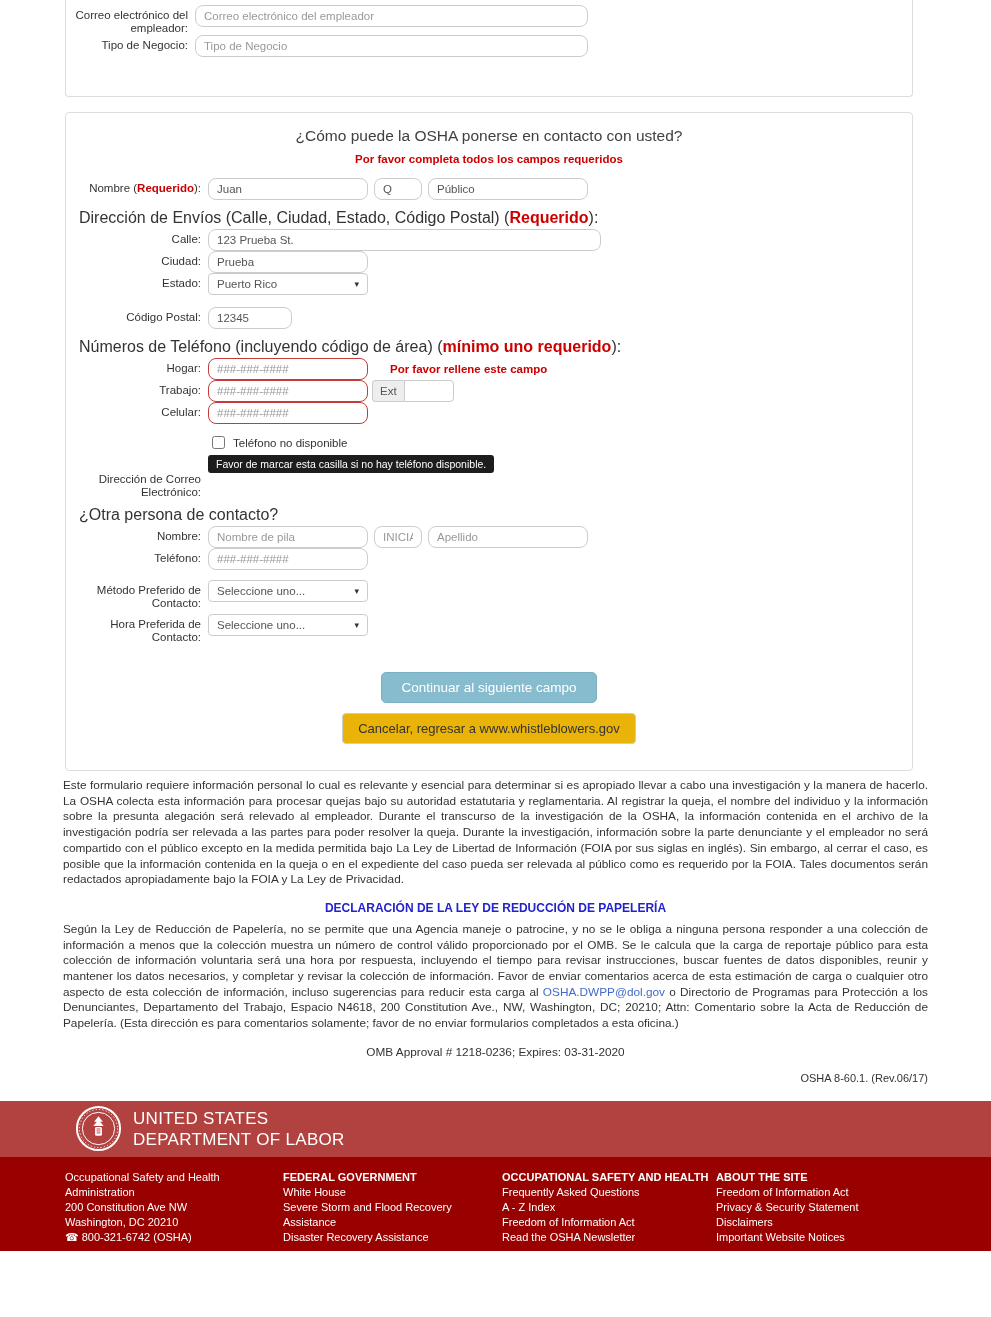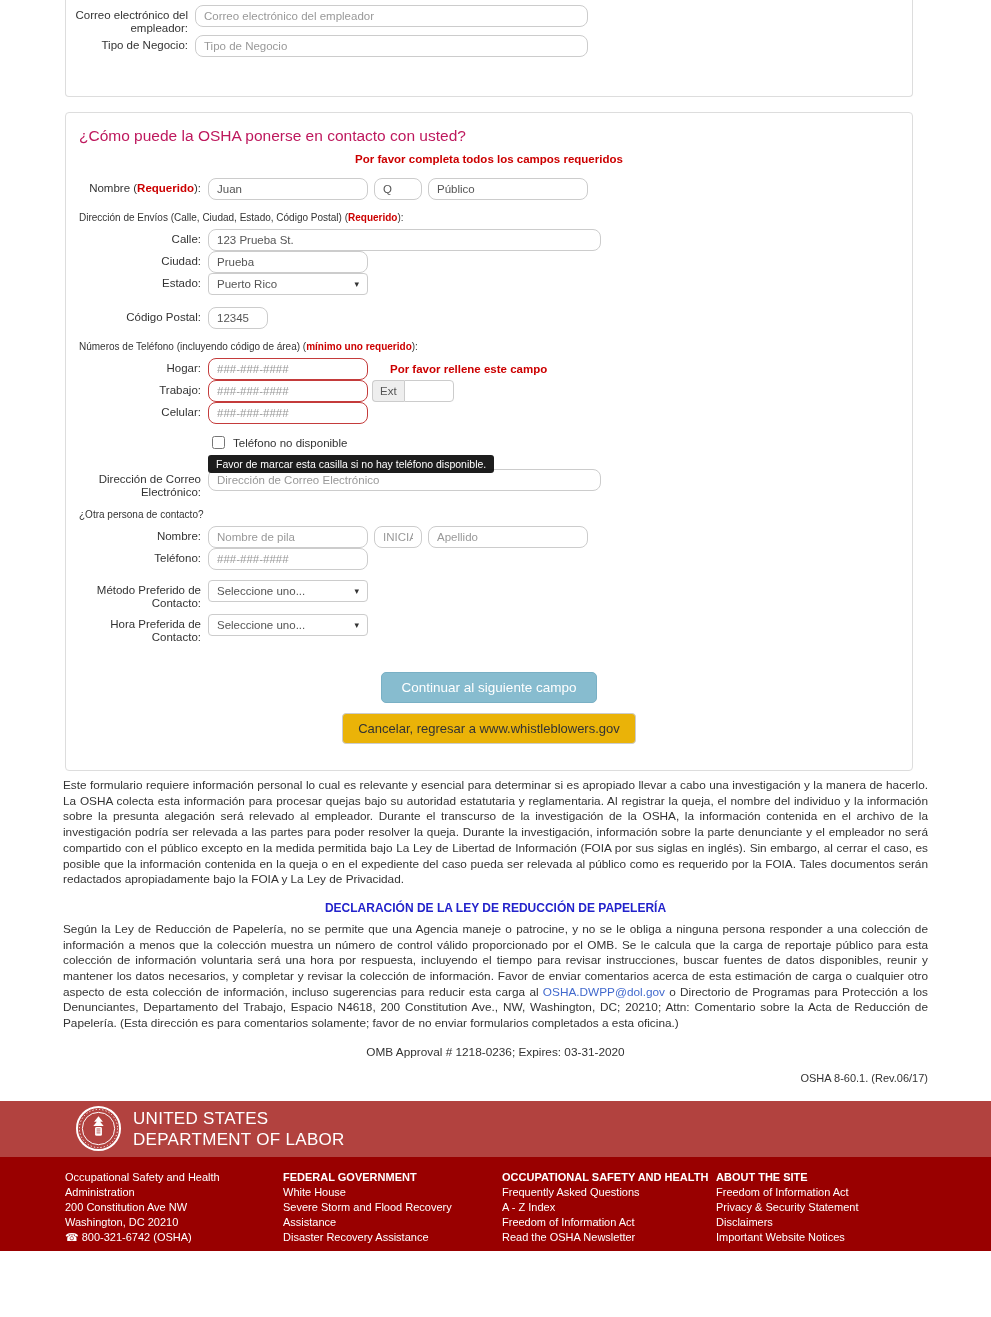--- a/index.html
+++ b/index.html
@@ -5,37 +5,37 @@
   * { box-sizing: border-box; }
   html,body { margin:0; padding:0; background:#fff; }
   body { width:991px; font-family:"Liberation Sans", sans-serif; color:#333; }
 
   .panel { margin:0 65px; width:848px; background:#fff; border:1px solid #ddd; border-radius:4px; }
   .panel-top { border-top:none; border-radius:0 0 4px 4px; height:97px; padding-top:5px; overflow:hidden; }
   .panel-main { margin-top:15px; padding:14px 13px 26px 13px; }
 
   .frow { display:flex; align-items:flex-start; margin-top:0; }
   .flabel { width:129px; flex-shrink:0; text-align:right; padding-right:7px; font-size:11.5px; color:#333; padding-top:4px; line-height:13px; }
-  .fullrow { font-size:10px; color:#333; margin-top:10px; line-height:15px; }
+  .fullrow { font-size:16px; color:#333; margin-top:10px; line-height:15px; }
   .req { color:#c00; font-weight:bold; }
 
   .inp { height:22px; border:1px solid #ccc; border-radius:8px; padding:2px 8px; font-size:11.5px; color:#555; font-family:"Liberation Sans", sans-serif; background:#fff; }
   .inp::placeholder { color:#999; opacity:1; }
   .inp-err { border-color:#c43b3b; }
-  .w-lg { width:393px; } .w-md { width:160px; } .w-xs { width:48px; } .w-zip { width:60px; } .w-ext { width:50px; border-radius:0 4px 4px 0; }
+  .w-lg { width:393px; } .w-md { width:160px; } .w-xs { width:48px; } .w-zip { width:84px; } .w-ext { width:50px; border-radius:0 4px 4px 0; }
 
   .selbox { width:160px; height:22px; border:1px solid #ccc; border-radius:4px; background:#fff; display:flex; align-items:center; justify-content:space-between; padding:0 8px; font-size:11.5px; color:#555; cursor:pointer; }
   .selbox .caret { font-size:9px; color:#333; }
 
   .gap6 { margin-left:6px; }
   .addon { height:22px; border:1px solid #ccc; border-right:none; border-radius:4px 0 0 4px; background:#eee; color:#555; font-size:11.5px; padding:4px 7px; margin-left:4px; }
 
   .err-msg { color:#c00; font-weight:bold; font-size:11.5px; line-height:22px; margin-left:22px; }
 
-  .title { font-size:15.5px; color:#be185d; }
+  .title { text-align:center; font-size:15.5px; color:#404040; }
   .subtitle { text-align:center; font-size:11.5px; font-weight:bold; color:#c00; margin-top:8px; }
 
   .chkrow { position:relative; margin-top:12px; margin-left:129px; font-size:11.5px; color:#333; height:15px; }
   .chkrow input { vertical-align:-2px; margin:0 5px 0 4px; }
   .tooltip { position:absolute; top:19px; left:0; z-index:5; background:rgba(10,10,10,0.92); color:#fff; font-size:10.5px; padding:3px 8px; border-radius:3px; white-space:nowrap; }
 
   .mt13 { margin-top:13px; } .mt12 { margin-top:12px; } .mt18 { margin-top:18px; } .mt4 { margin-top:4px; } .mt10 { margin-top:10px; }
 
   .btns { text-align:center; margin-top:28px; }
   .btn-continue { display:inline-block; background:#87bccf; border:1px solid #79b0c5; color:#fff; font-size:13.5px; padding:7px 20px; border-radius:5px; cursor:pointer; font-family:"Liberation Sans", sans-serif; }
@@ -128,21 +128,20 @@
   </div>
 
   <div class="chkrow">
     <input type="checkbox" style="">
     <span>Teléfono no disponible</span>
     <div class="tooltip">Favor de marcar esta casilla si no hay teléfono disponible.</div>
   </div>
 
   <div class="frow mt18">
     <div class="flabel">Dirección de Correo Electrónico:</div>
-    <input class="inp w-lg" type="text" placeholder="Dirección de Correo Electrónico" style="">
   </div>
 
   <div class="fullrow" style="margin-top:8px;">¿Otra persona de contacto?</div>
 
   <div class="frow mt4">
     <div class="flabel">Nombre:</div>
     <input class="inp w-md" type="text" placeholder="Nombre de pila" style="">
     <input class="inp w-xs gap6" type="text" placeholder="INICIAL" style="">
     <input class="inp w-md gap6" type="text" placeholder="Apellido" style="">
   </div>

